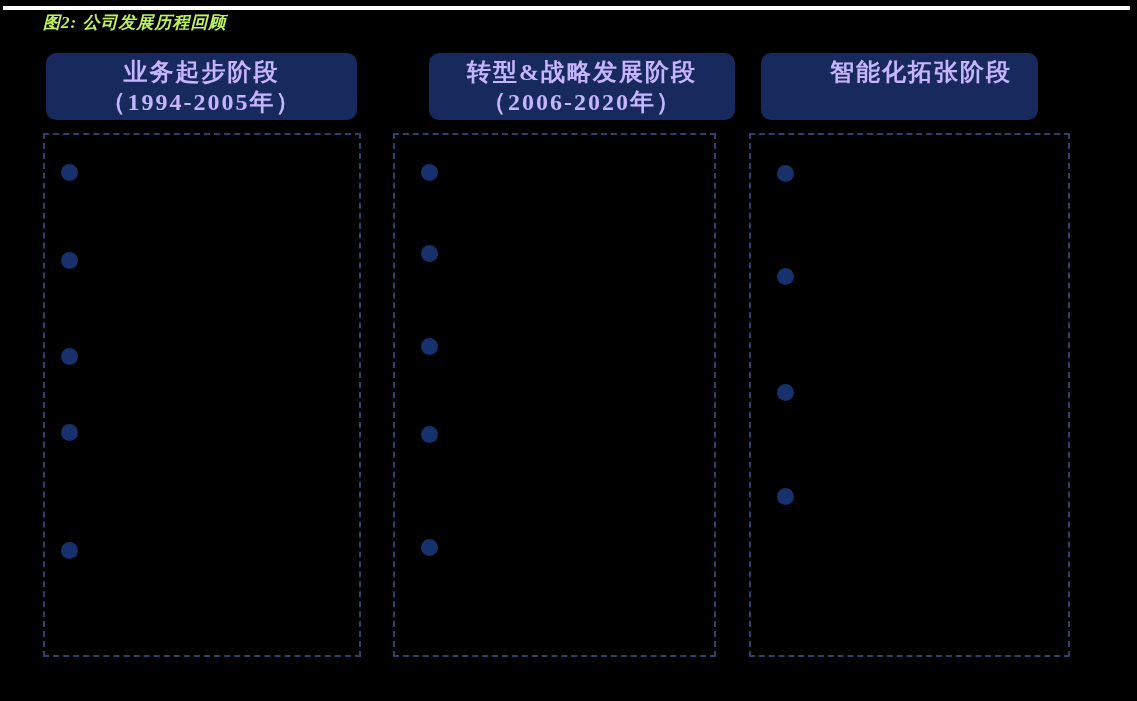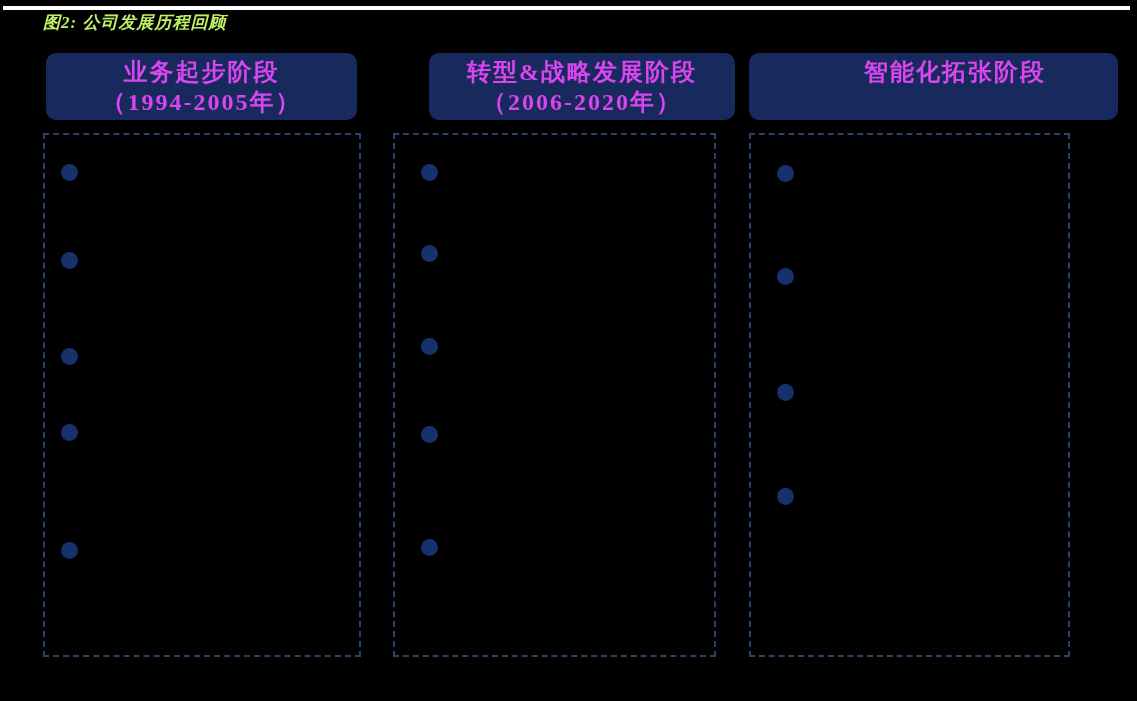--- a/index.html
+++ b/index.html
@@ -19,28 +19,28 @@
     font-size:17px;font-weight:bold;font-style:italic;
     letter-spacing:1px;color:#bef264;white-space:nowrap;
   }
   .column{position:absolute;top:53px;}
   .col-1{left:43px;width:318px;}
   .col-2{left:393px;width:323px;}
   .col-3{left:749px;width:321px;}
   .phase-header{
     position:absolute;top:0;height:67px;
     background:#18295E;border-radius:10px;
-    color:#d946ef;text-align:center;
+    color:#c4b5fd;text-align:center;
     font-weight:bold;font-size:24px;line-height:30px;
     padding-top:4px;box-sizing:border-box;
     letter-spacing:2px;white-space:nowrap;
   }
   .col-1 .phase-header{left:3px;width:311px;}
   .col-2 .phase-header{left:-4px;width:306px;margin-left:40px;}
-  .col-3 .phase-header{left:0px;width:369px;padding-left:43px;}
+  .col-3 .phase-header{left:12px;width:277px;padding-left:43px;}
   .phase-body{
     position:absolute;left:0;top:80px;height:524px;
     border:2px dashed #2B4270;
     box-sizing:border-box;
     background:transparent;
   }
   .col-1 .phase-body{width:318px;}
   .col-2 .phase-body{width:323px;}
   .col-3 .phase-body{width:321px;}
   .dot{

